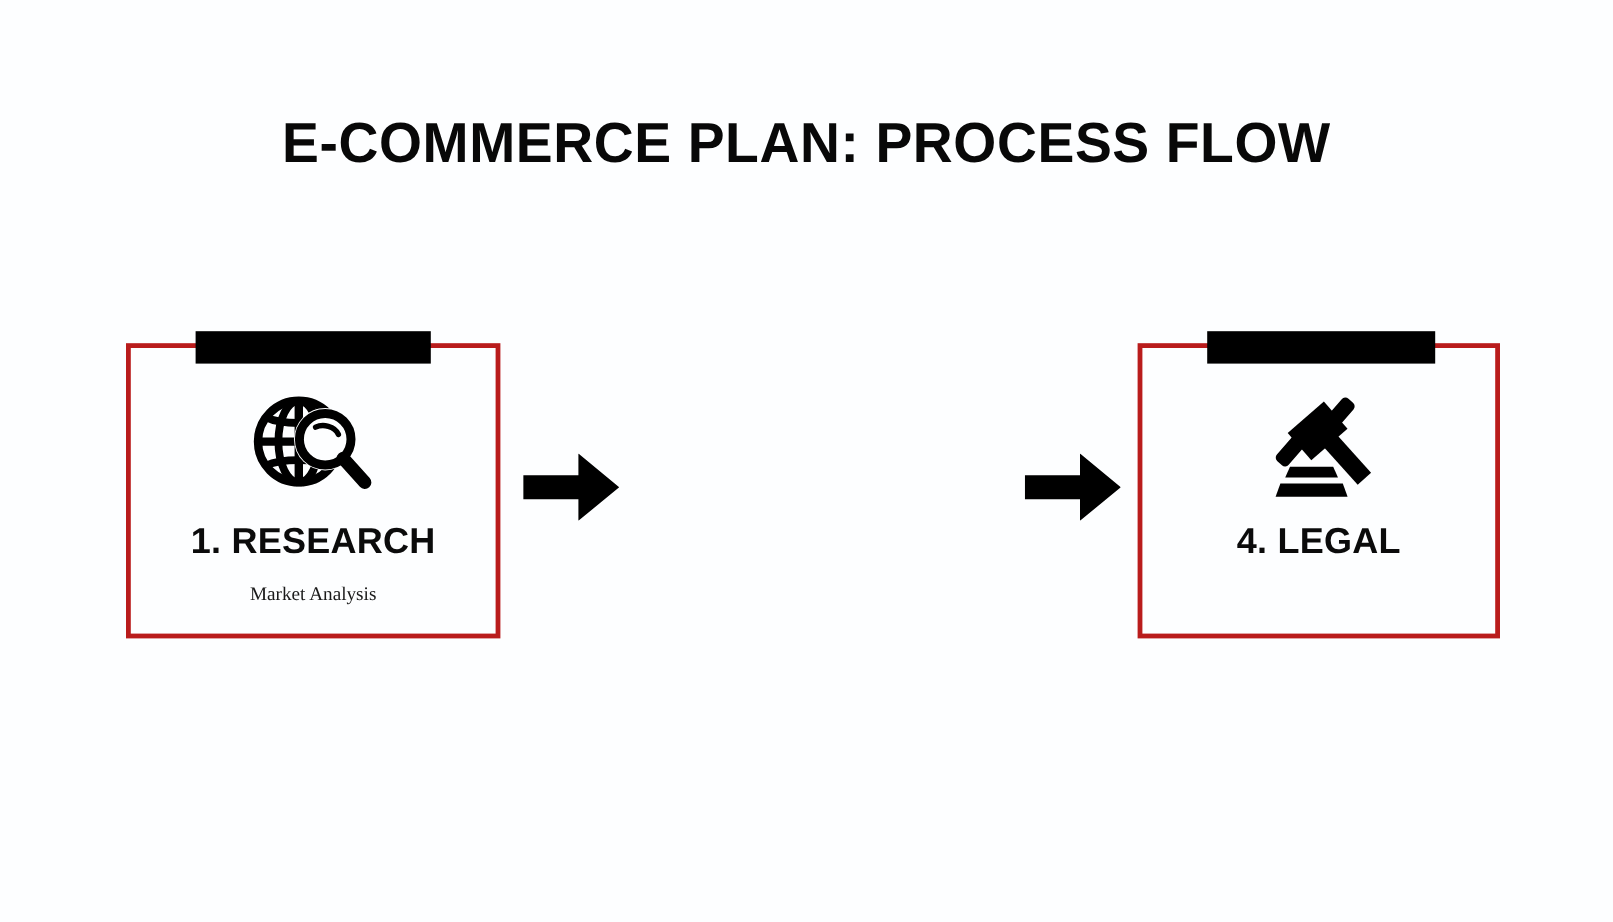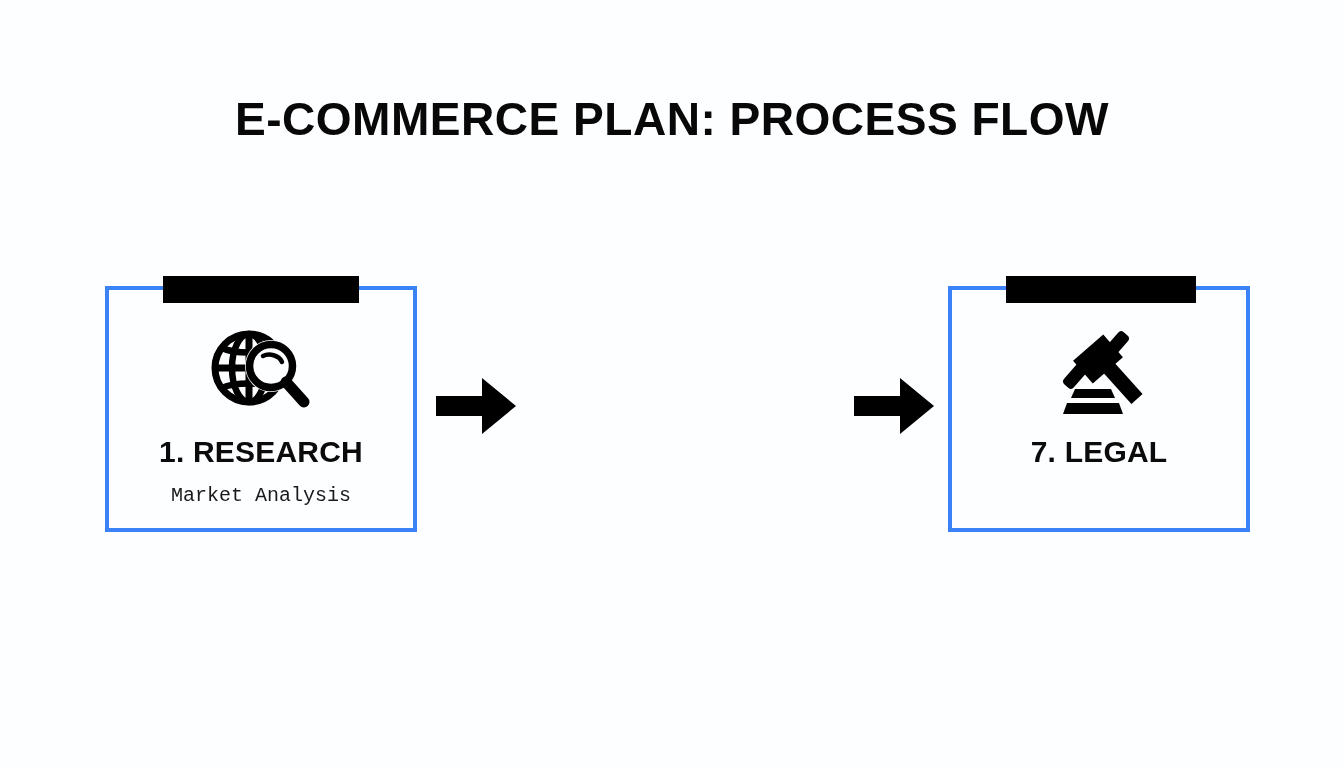--- a/index.html
+++ b/index.html
@@ -50,21 +50,21 @@
     width: 1145px;
     height: 260px;
   }
 
   .flow-card {
     position: absolute;
     top: 10px;
     width: 312px;
     height: 246px;
     box-sizing: border-box;
-    border: 4px solid #3b82f6;
+    border: 4px solid #b91c1c;
     background: transparent;
   }
   .flow-card.card-0 { left: 0px; }
   .flow-card.card-1 { left: 425px; width: 305px; }
   .flow-card.card-2 { left: 843px; width: 302px; }
 
   .card-tab {
     position: absolute;
     top: -14px;
     left: 54px;
@@ -103,23 +103,23 @@
     color: #0b0b0b;
     white-space: nowrap;
   }
 
   .card-subtitle {
     position: absolute;
     left: 0;
     top: 194px;
     width: 100%;
     text-align: center;
-    font-family: Liberation Mono, monospace;
+    font-family: Liberation Serif, serif;
     font-weight: normal;
-    font-size: 20px;
+    font-size: 16px;
     line-height: 24px;
     color: #1a1a1a;
     white-space: nowrap;
   }
 
   
   .flow-arrow {
     position: absolute;
     top: 102px;
     width: 80px;
@@ -194,17 +194,17 @@
           <rect x="57" y="2" width="13" height="40" rx="4" transform="rotate(41 63.5 22)" fill="#000"></rect>
 
           <rect x="24" y="24" width="13" height="40" rx="4" transform="rotate(41 30.5 44)" fill="#000"></rect>
 
           <path d="M22 71 L26 62 L62 62 L66 71 Z" fill="#000"></path>
 
           <path d="M14 87 L18 76 L70 76 L74 87 Z" fill="#000"></path>
         </svg>
       </div>
 
-      <div class="card-heading">7. LEGAL</div>
+      <div class="card-heading">4. LEGAL</div>
     </div>
 
   </div>
 </div>
 
 </body></html>

